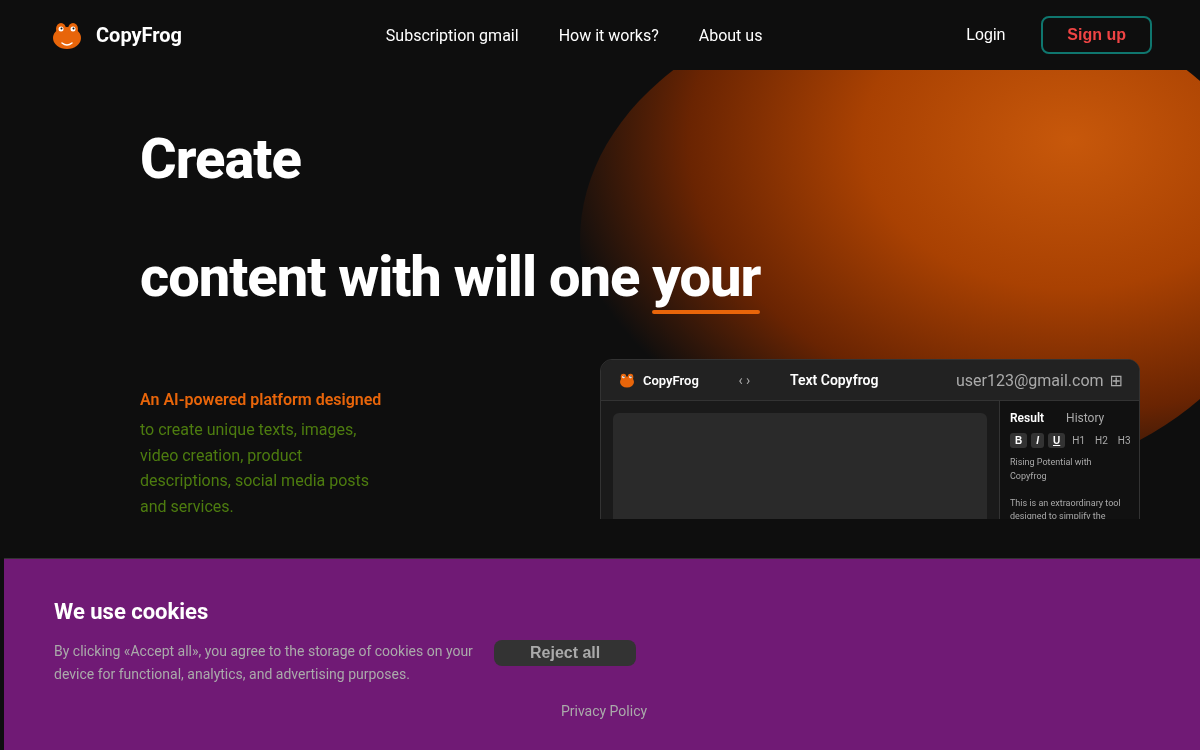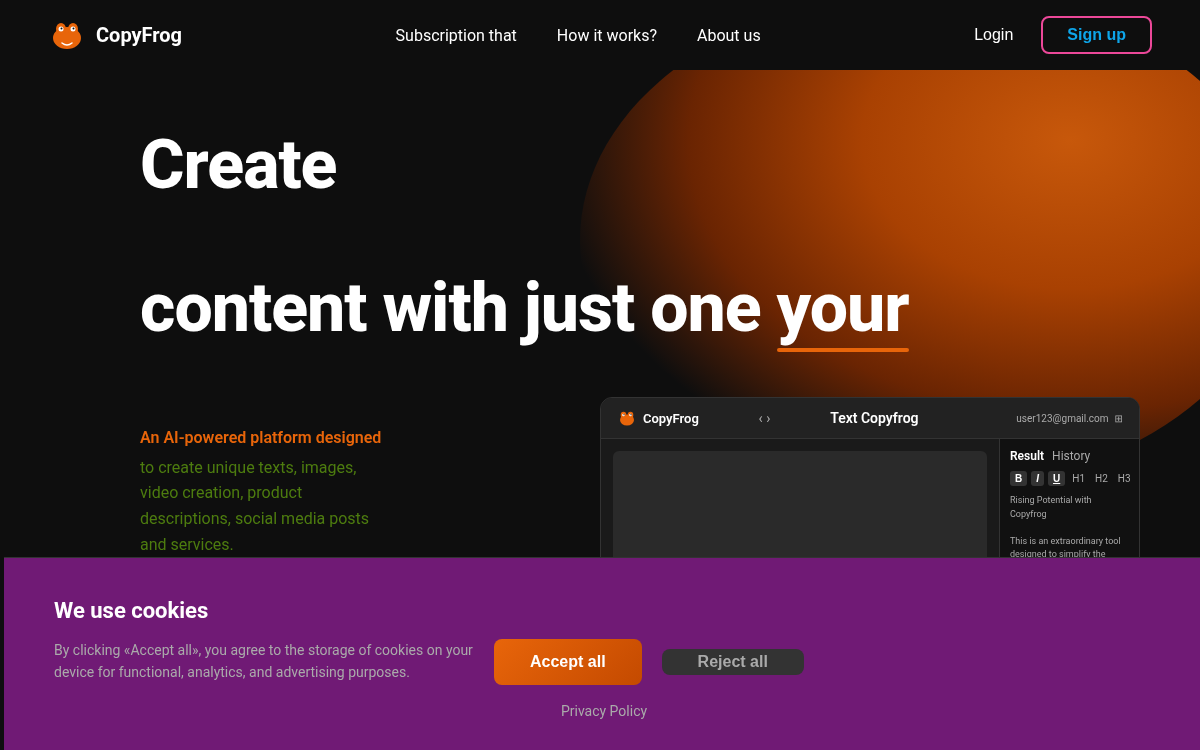--- a/index.html
+++ b/index.html
@@ -52,38 +52,38 @@
     nav a {
       color: #fff;
       text-decoration: none;
       font-size: 16px;
       font-weight: 400;
     }
 
     .auth-area {
       display: flex;
       align-items: center;
-      gap: 28px;
+      gap: 36px;
     }
 
     .login-btn {
       color: #fff;
       font-size: 16px;
       font-weight: 500;
       background: none;
       border: none;
       cursor: pointer;
     }
 
     .signup-btn {
-      color: #0ea5e9;
+      color: #ef4444;
       font-size: 16px;
       font-weight: 600;
       background: none;
-      border: 2px solid #ec4899;
+      border: 2px solid #0f766e;
       border-radius: 8px;
       padding: 8px 24px;
       cursor: pointer;
     }
 
     
     .hero {
       position: relative;
       padding: 60px 0 0 140px;
       overflow: hidden;
@@ -101,21 +101,21 @@
       opacity: 0.85;
       z-index: 0;
     }
 
     .hero-content {
       position: relative;
       z-index: 1;
     }
 
     .hero-title {
-      font-size: 68px;
+      font-size: 56px;
       font-weight: 800;
       line-height: 1.05;
       color: #fff;
       letter-spacing: -1px;
     }
 
     .hero-title .underline-word {
       position: relative;
       display: inline-block;
     }
@@ -188,21 +188,21 @@
       height: 20px;
     }
 
     .app-preview-title {
       font-size: 14px;
       font-weight: 600;
       color: #fff;
     }
 
     .app-preview-user {
-      font-size: 10px;
+      font-size: 16px;
       color: #aaa;
       display: flex;
       align-items: center;
       gap: 6px;
       margin-left: 38px;
     }
 
     .app-preview-nav {
       color: #aaa;
       font-size: 14px;
@@ -221,21 +221,21 @@
 
     .app-preview-sidebar {
       width: 140px;
       background: #111;
       border-left: 1px solid #333;
       padding: 10px;
     }
 
     .sidebar-tabs {
       display: flex;
-      gap: 8px;
+      gap: 22px;
       margin-bottom: 8px;
       font-size: 12px;
       color: #aaa;
     }
 
     .sidebar-tab-active {
       color: #fff;
       font-weight: 600;
     }
 
@@ -357,39 +357,39 @@
       <circle cx="13" cy="13" r="2.5" fill="#fff"></circle>
       <circle cx="25" cy="13" r="2.5" fill="#fff"></circle>
       <circle cx="13.5" cy="12.5" r="1" fill="#111"></circle>
       <circle cx="25.5" cy="12.5" r="1" fill="#111"></circle>
       <path d="M14 27 Q19 31 24 27" stroke="#fff" stroke-width="1.5" fill="none" stroke-linecap="round"></path>
     </svg>
     <span class="logo-text">CopyFrog</span>
   </div>
 
   <nav>
-    <a href="#">Subscription that</a>
+    <a href="#">Subscription gmail</a>
     <a href="#">How it works?</a>
     <a href="#">About us</a>
   </nav>
 
   <div class="auth-area">
     <button class="login-btn">Login</button>
     <button class="signup-btn">Sign up</button>
   </div>
 </header>
 
 <section class="hero">
   <div class="hero-bg-gradient"></div>
 
   <div class="hero-content">
     <h1 class="hero-title">
       <span>Create</span><br>
       <br>
-      <span>content with just one </span><span class="underline-word">your</span>
+      <span>content with will one </span><span class="underline-word">your</span>
     </h1>
 
     <div class="hero-sub">
       <div class="hero-sub-highlight">An AI-powered platform designed</div>
       <div class="hero-sub-text">to create unique texts, images,<br>video creation, product<br>descriptions, social media posts<br>and services.</div>
     </div>
   </div>
 
   <div class="app-preview">
     <div class="app-preview-header">
@@ -438,20 +438,19 @@
       </div>
     </div>
   </div>
 </section>
 
 <div class="cookie-banner">
   <div class="cookie-title">We use cookies</div>
   <div class="cookie-body">
     <p class="cookie-text">By clicking «Accept all», you agree to the storage of cookies on your device for functional, analytics, and advertising purposes.</p>
     <div class="cookie-actions">
-      <button class="cookie-accept-btn">Accept all</button>
       <button class="cookie-reject-btn">Reject all</button>
     </div>
   </div>
   <div class="cookie-footer">
     <a href="#" class="cookie-policy-link">Privacy Policy</a>
   </div>
 </div>
 
 </body></html>

